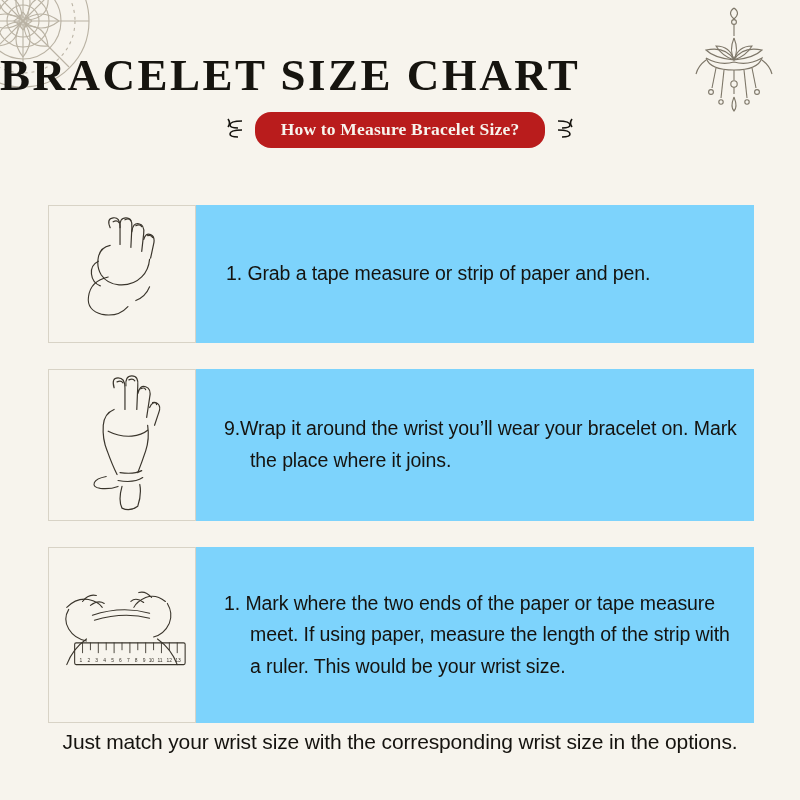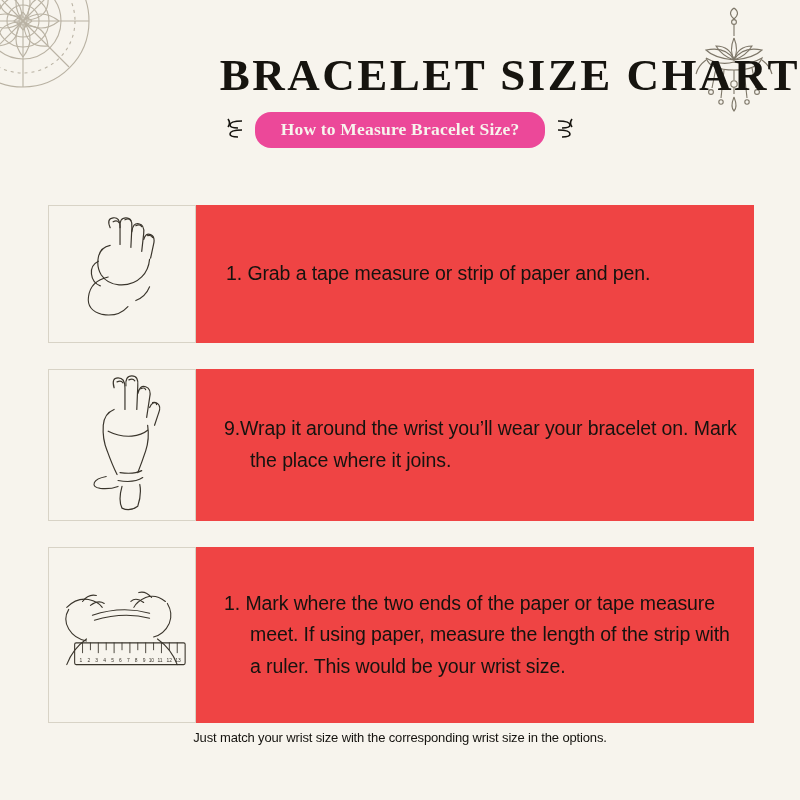--- a/index.html
+++ b/index.html
@@ -32,41 +32,41 @@
     height: 128px;
     pointer-events: none;
   }
 
   
   .header {
     position: absolute;
     top: 52px;
     left: 0;
     width: 800px;
-    text-align: right;
+    text-align: left;
   }
   .title {
     font-family: "Liberation Serif", serif;
     font-size: 45px;
     letter-spacing: 2.5px;
     color: #16140f;
     font-weight: 700;
     line-height: 1.05;
     margin: 0;
     white-space: nowrap;
   }
   .subtitle-row {
     margin-top: 13px;
     display: flex;
     align-items: center;
     justify-content: center;
     gap: 9px;
   }
   .pill {
-    background: #ec4899;
+    background: #b91c1c;
     color: #f7f4ed;
     border-radius: 16px;
     padding: 7px 26px 8px 26px;
     font-family: "Liberation Serif", serif;
     font-weight: 700;
     font-size: 17.5px;
     letter-spacing: 0.2px;
     white-space: nowrap;
   }
   .flourish {
@@ -78,21 +78,21 @@
   .steps {
     position: absolute;
     top: 205px;
     left: 48px;
     width: 706px;
   }
   .step {
     position: relative;
     display: flex;
     align-items: stretch;
-    background: #ef4444;
+    background: #7dd3fc;
     margin-bottom: 26px;
   }
   .step-illus {
     width: 148px;
     flex: 0 0 148px;
     background: #f7f4ed;
     border: 1px solid #d8d3c6;
     box-sizing: border-box;
     position: relative;
   }
@@ -121,21 +121,21 @@
   .step3 { height: 176px; }
 
   .step1 .step-text p { padding-left: 2px; text-indent: 0; }
 
   .footer {
     position: absolute;
     left: 0;
     width: 800px;
     top: 730px;
     text-align: center;
-    font-size: 13px;
+    font-size: 21px;
     color: #15130f;
     letter-spacing: -0.15px;
   }
   .indent-block {
     padding-left: 26px;
     text-indent: -26px;
   }
 </style>
 </head>
 <body>

